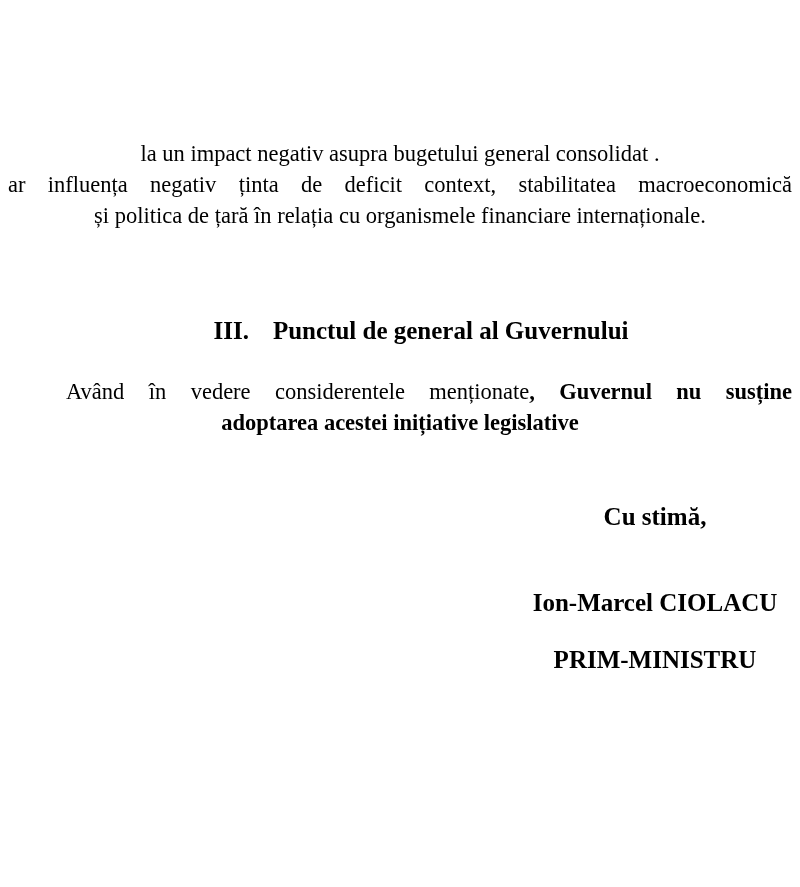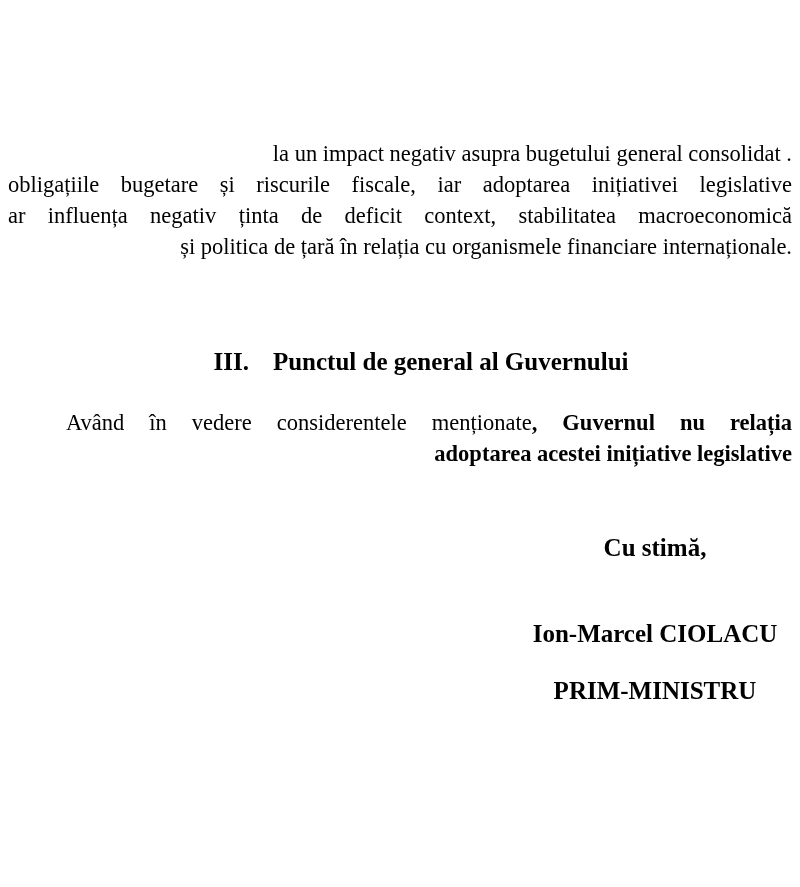--- a/index.html
+++ b/index.html
@@ -26,21 +26,21 @@
     margin: 0;
     font-size: 22.5px;
     line-height: 31px;
   }
   .para-1 { margin-top: 138px; }
   .line {
     text-align: justify;
     text-align-last: justify;
   }
   .line.last {
-    text-align: right;
+    text-align: center;
     text-align-last: auto;
   }
   .indent { text-indent: 58px; }
   .heading {
     margin-top: 84px;
     padding-left: 42px;
     text-align: center;
     font-size: 25px;
     line-height: 31px;
     font-weight: bold;
@@ -64,31 +64,30 @@
 <body>
 
 <div class="page">
   <div class="doc">
 
     <div class="para para-1">
       <div class="line last">la un impact negativ asupra bugetului general consolidat .</div>
     </div>
 
     <div class="para para-2">
-      <div class="line">obligațiile bugetare și riscurile fiscale, iar adoptarea inițiativei legislative</div>
       <div class="line">ar influența negativ ținta de deficit context, stabilitatea macroeconomică</div>
       <div class="line last">și politica de țară în relația cu organismele financiare internaționale.</div>
     </div>
 
     <div class="heading">
       <span class="heading-number">III.</span><span>Punctul de general al Guvernului</span>
     </div>
 
     <div class="para para-3">
-      <div class="line indent"><span>Având în vedere considerentele menționate</span><span class="bold">, Guvernul nu relația</span></div>
+      <div class="line indent"><span>Având în vedere considerentele menționate</span><span class="bold">, Guvernul nu susține</span></div>
       <div class="line last bold">adoptarea acestei inițiative legislative</div>
     </div>
 
     <div class="sig-line closing">Cu stimă,</div>
 
     <div class="sig-line sig-name">Ion-Marcel CIOLACU</div>
 
     <div class="sig-line sig-title">PRIM-MINISTRU</div>
 
   </div>

